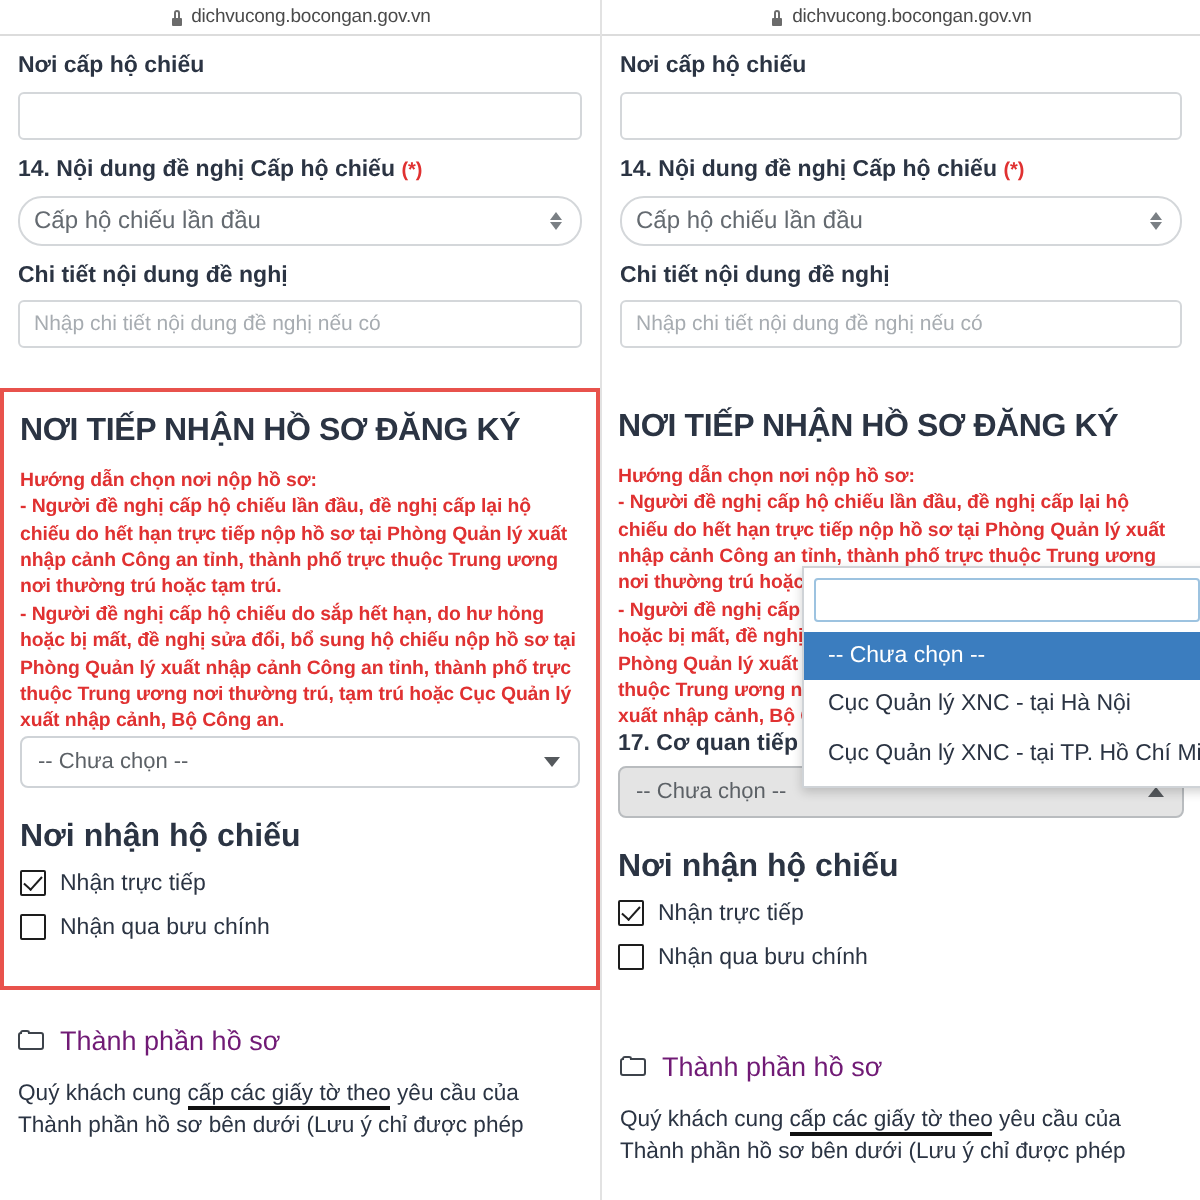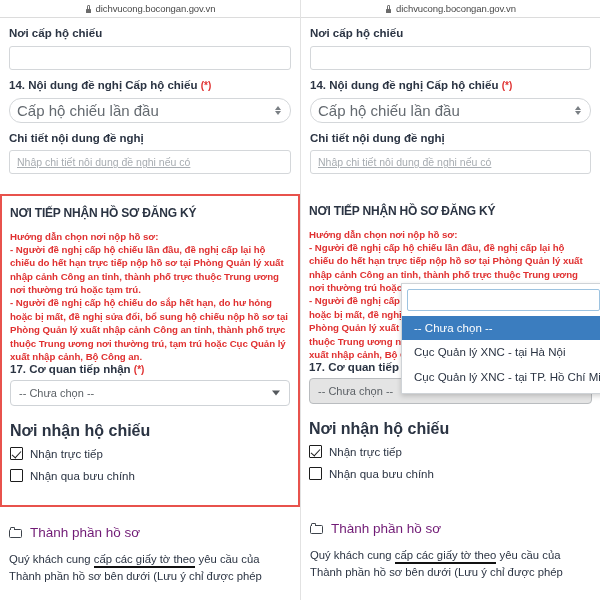--- a/index.html
+++ b/index.html
@@ -89,32 +89,31 @@
     width: 100%;
     height: 24px;
     border: 1px solid #d4d7da;
     border-radius: 3px;
     background: #ffffff;
     font-size: 10.5px;
     color: #a7acb1;
     padding: 0 7px;
     display: flex;
     align-items: center;
-    text-decoration: underline;
   }
 
   .native-select {
     box-sizing: border-box;
     position: relative;
     width: 100%;
     height: 25px;
     border: 1px solid #d4d7da;
     border-radius: 12px;
     background: #ffffff;
-    font-size: 15px;
+    font-size: 12px;
     color: #646a70;
     padding: 0 22px 0 7px;
     display: flex;
     align-items: center;
   }
   .updown-arrow {
     position: absolute;
     right: 8px; top: 50%;
     transform: translateY(-50%);
     width: 8px; height: 12px;
@@ -136,21 +135,21 @@
   
   .reg-box {
     position: relative;
     margin: 20px 0 0 0;
     padding: 9px 8px 14px 8px;
     box-sizing: border-box;
   }
   .reg-box.boxed { border: 2px solid #e8524c; }
 
   .reg-title {
-    font-size: 12px;
+    font-size: 16px;
     font-weight: bold;
     color: #2b3443;
     letter-spacing: -0.2px;
     margin: 2px 0 9px 0;
     line-height: 1.1;
   }
 
   .guide {
     color: #e03131;
     font-size: 9.7px;
@@ -354,24 +353,20 @@
 
     <div class="reg-box boxed">
       <div class="reg-title">NƠI TIẾP NHẬN HỒ SƠ ĐĂNG KÝ</div>
 
       <div class="guide">
         <p>Hướng dẫn chọn nơi nộp hồ sơ:</p>
         <p>- Người đề nghị cấp hộ chiếu lần đầu, đề nghị cấp lại hộ chiếu do hết hạn trực tiếp nộp hồ sơ tại Phòng Quản lý xuất nhập cảnh Công an tỉnh, thành phố trực thuộc Trung ương nơi thường trú hoặc tạm trú.</p>
         <p>- Người đề nghị cấp hộ chiếu do sắp hết hạn, do hư hỏng hoặc bị mất, đề nghị sửa đổi, bổ sung hộ chiếu nộp hồ sơ tại Phòng Quản lý xuất nhập cảnh Công an tỉnh, thành phố trực thuộc Trung ương nơi thường trú, tạm trú hoặc Cục Quản lý xuất nhập cảnh, Bộ Công an.</p>
       </div>
 
-      <div class="sel2-label">
-        <span>17. Cơ quan tiếp nhận</span>
-        <span class="req">(*)</span>
-      </div>
       <div class="custom-select">
         <span>-- Chưa chọn --</span>
         <span class="caret down"></span>
       </div>
 
       <div class="recv-label">Nơi nhận hộ chiếu</div>
 
       <div class="check-row">
         <span class="cbox on"></span>
         <span class="check-text">Nhận trực tiếp</span>

